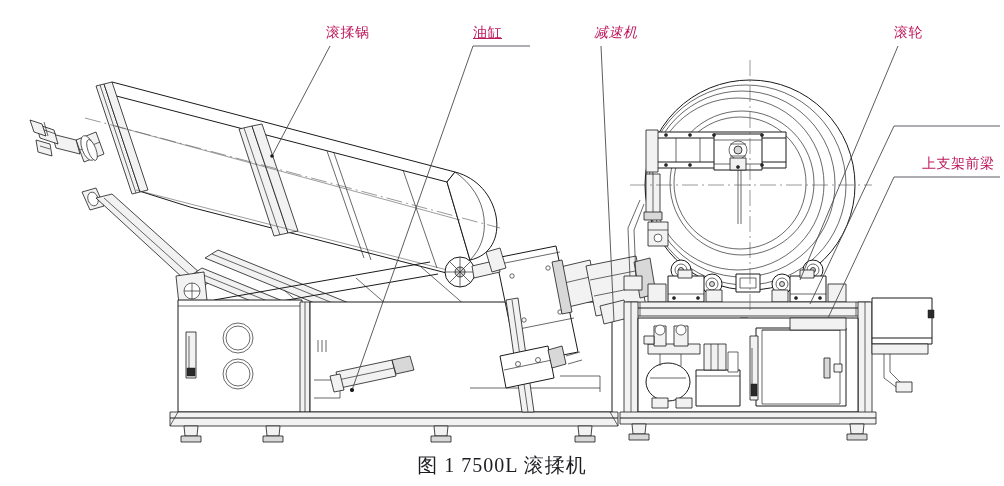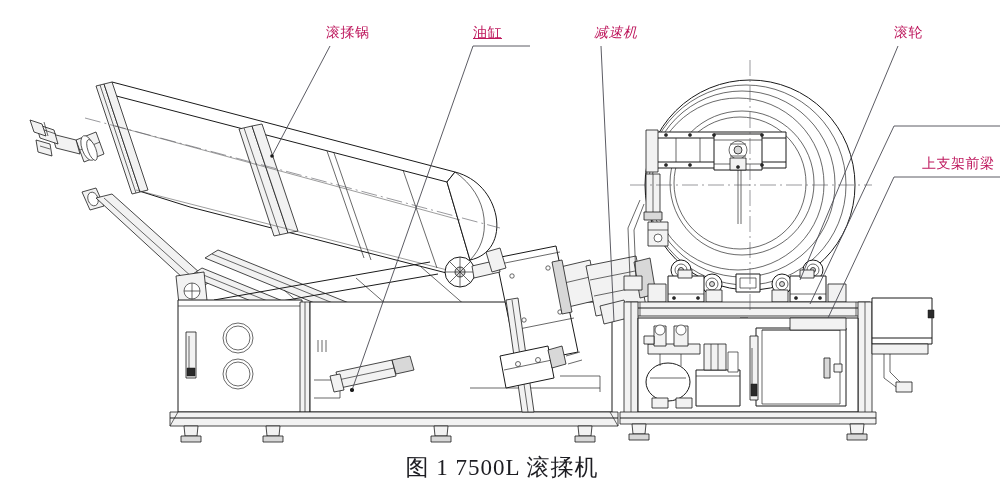--- a/index.html
+++ b/index.html
@@ -37,21 +37,21 @@
     white-space: nowrap;
     letter-spacing: 0.5px;
   }
   .caption {
     position: absolute;
     left: 0;
     top: 452px;
     width: 1004px;
     text-align: center;
     font-family: "Liberation Serif", "DejaVu Serif", serif;
-    font-size: 23px;
+    font-size: 20px;
     color: #1d1d22;
     letter-spacing: 1px;
   }
   
   .ln      { stroke: #1a1a1a; stroke-width: 1;   fill: none; }
   .ln-thin { stroke: #2a2a2a; stroke-width: 0.7; fill: none; }
   .ln-hair { stroke: #3a3a3a; stroke-width: 0.5; fill: none; }
   .fill-w  { fill: #ffffff; stroke: #1a1a1a; stroke-width: 1; }
   .fill-w-thin { fill: #ffffff; stroke: #2a2a2a; stroke-width: 0.7; }
   .fill-lt { fill: #f2f2f2; stroke: #1a1a1a; stroke-width: 0.8; }

